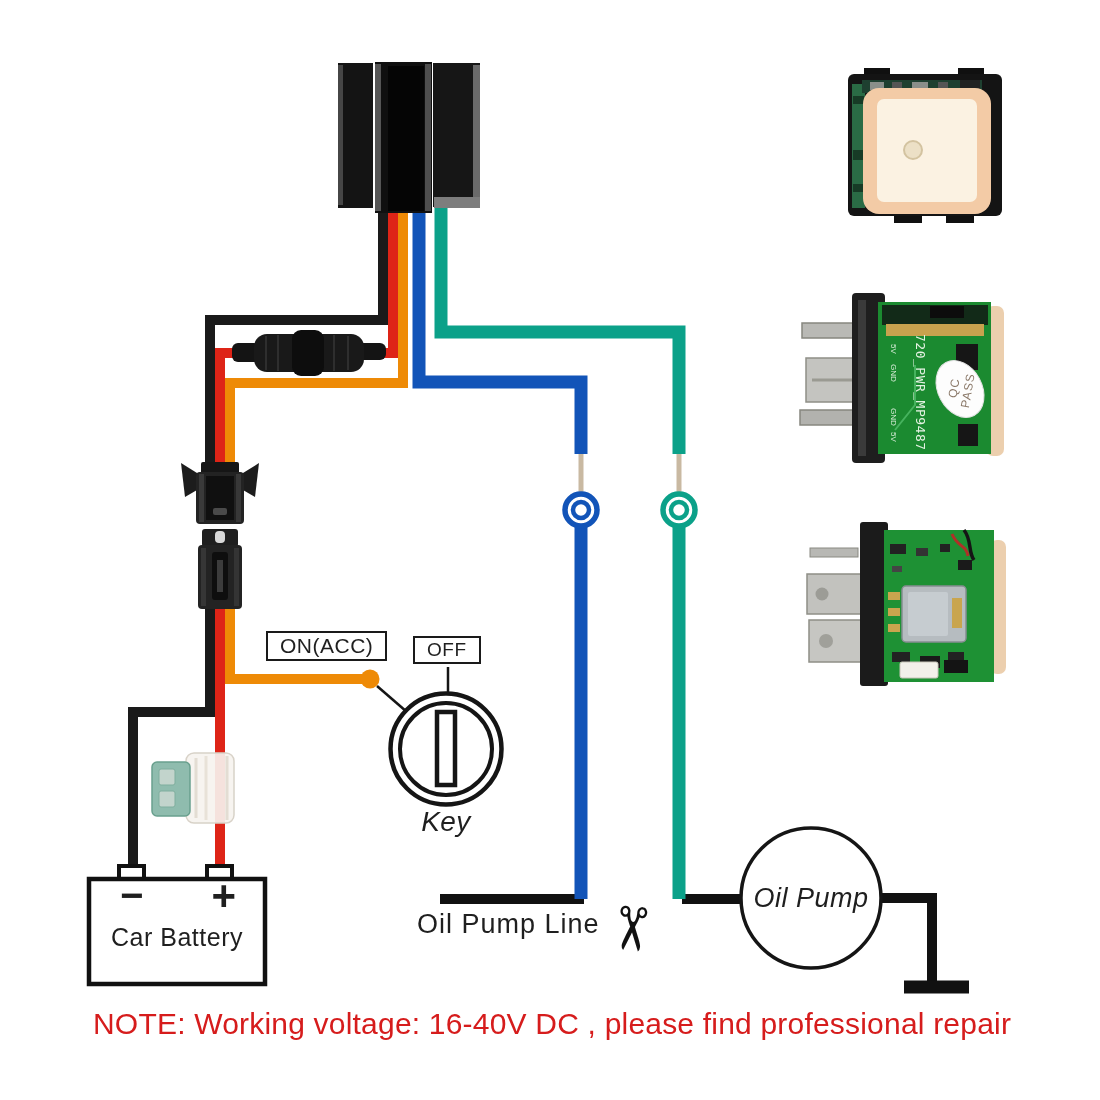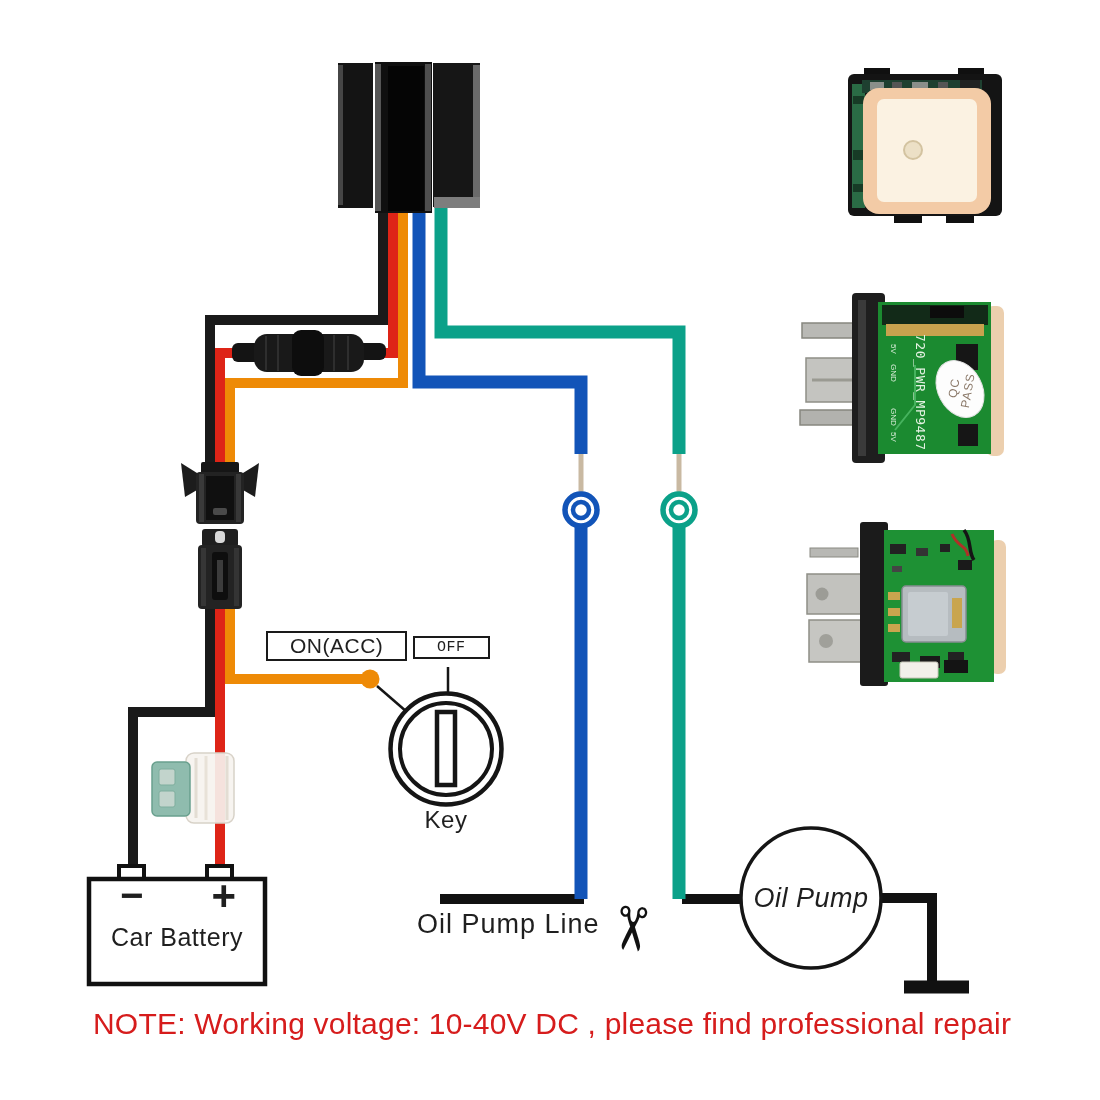--- a/index.html
+++ b/index.html
@@ -5,21 +5,21 @@
   html,body{margin:0;padding:0;background:#ffffff;}
   .canvas{
     position:relative;width:1100px;height:1100px;background:#ffffff;overflow:hidden;
     font-family:"Liberation Sans",sans-serif;
   }
   .layer{position:absolute;left:0;top:0;}
   .lbl{
     position:absolute;color:#1f1f1f;white-space:nowrap;letter-spacing:.5px;
     font-family:"Liberation Sans",sans-serif;z-index:3;
   }
-  .boxed{border:2px solid #1a1a1a;background:#fff;padding:1px 22px;}
+  .boxed{border:2px solid #1a1a1a;background:#fff;padding:1px 12px;}
   .note{
     position:absolute;left:93px;top:1004px;color:#d61c1c;font-size:30px;
     line-height:39px;letter-spacing:.2px;z-index:3;white-space:nowrap;
   }
   .scissors{transform:rotate(95deg);font-family:"DejaVu Sans",sans-serif;color:#111;}
 </style>
 </head>
 <body>
 
 <div class="canvas">
@@ -212,33 +212,33 @@
       <rect x="948" y="652" width="16" height="10" fill="#222"></rect>
       <rect x="900" y="662" width="38" height="16" rx="2" fill="#f2f0ea" stroke="#c9c5ba"></rect>
       <rect x="944" y="660" width="24" height="13" fill="#141414"></rect>
       <path d="M952 534 c6 14 14 10 16 22" stroke="#b03028" stroke-width="3" fill="none"></path>
       <path d="M964 530 c8 10 4 22 10 30" stroke="#151515" stroke-width="3.5" fill="none"></path>
     </g>
   </svg>
 
   <div class="lbl boxed" style="left:266px;top:631px;font-size:21px;">ON(ACC)</div>
 
-  <div class="lbl boxed" style="left:413px;top:636px;font-size:15px;font-family:Liberation Mono, monospace;">OFF</div>
-
-  <div class="lbl" style="left:446px;top:806px;transform:translateX(-50%);font-size:24px;">Key</div>
+  <div class="lbl boxed" style="left:413px;top:636px;font-size:19px;">OFF</div>
+
+  <div class="lbl" style="left:446px;top:806px;transform:translateX(-50%);font-size:28px;font-style:italic;">Key</div>
 
   <div class="lbl" style="left:417px;top:909px;font-size:27px;letter-spacing:1px;text-align:center;">Oil Pump Line</div>
 
   <div class="lbl scissors" style="left:606px;top:899px;font-size:60px;line-height:60px;">✂</div>
 
   <div class="lbl" style="left:811px;top:898px;transform:translate(-50%,-50%);font-size:27px;font-style:italic;">Oil Pump</div>
 
   <div class="lbl" style="left:177px;top:937px;transform:translate(-50%,-50%);font-size:25px;">Car Battery</div>
 
   <div class="lbl" style="left:132px;top:895px;transform:translate(-50%,-50%);font-size:40px;font-weight:bold;">−</div>
 
   <div class="lbl" style="left:224px;top:896px;transform:translate(-50%,-50%);font-size:42px;font-weight:bold;">+</div>
 
   <div class="note">
-    <div>NOTE: Working voltage: 10-40V DC , please find professional repair</div>
+    <div>NOTE: Working voltage: 16-40V DC , please find professional repair</div>
   </div>
 
 </div>
 
 </body></html>

